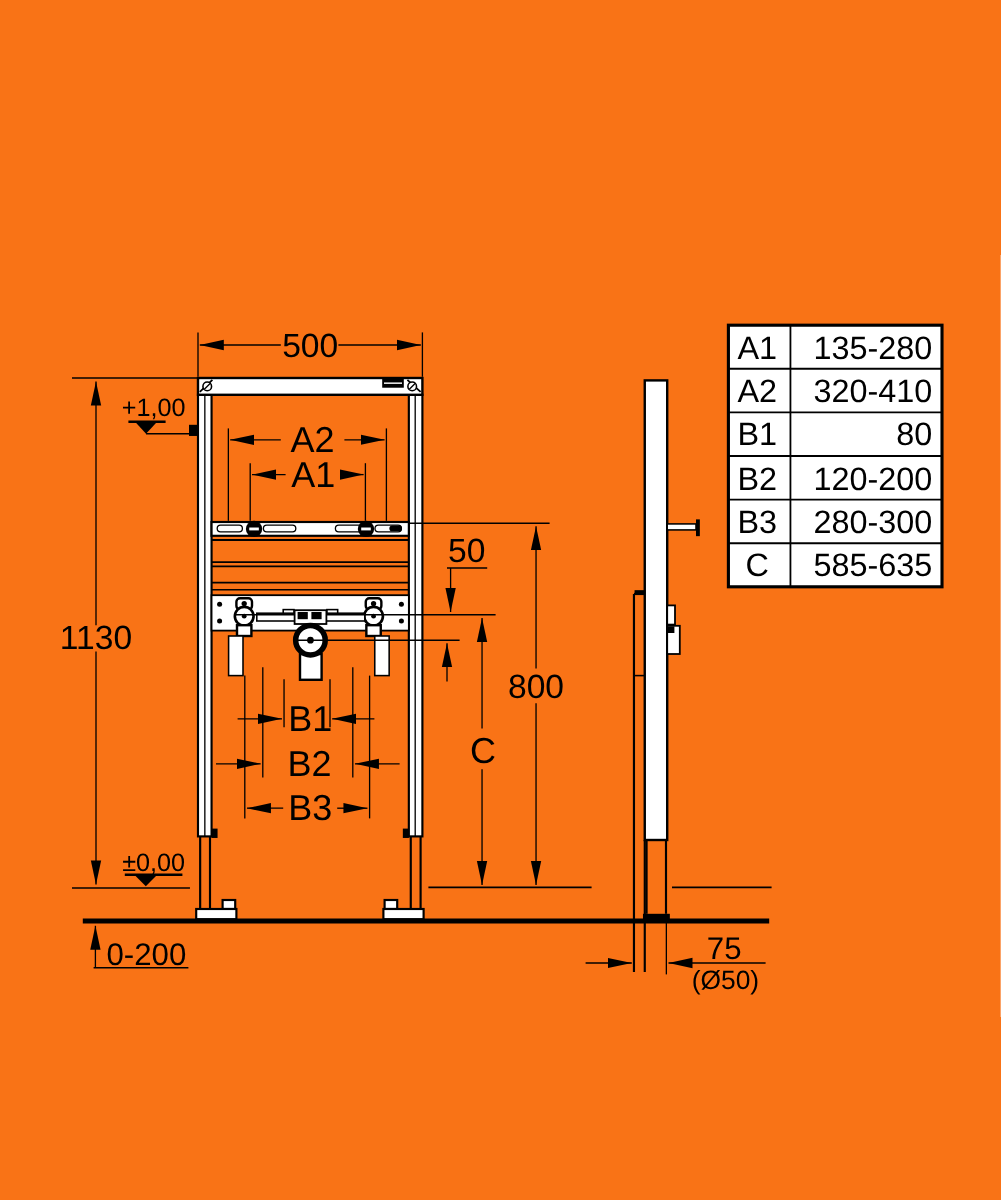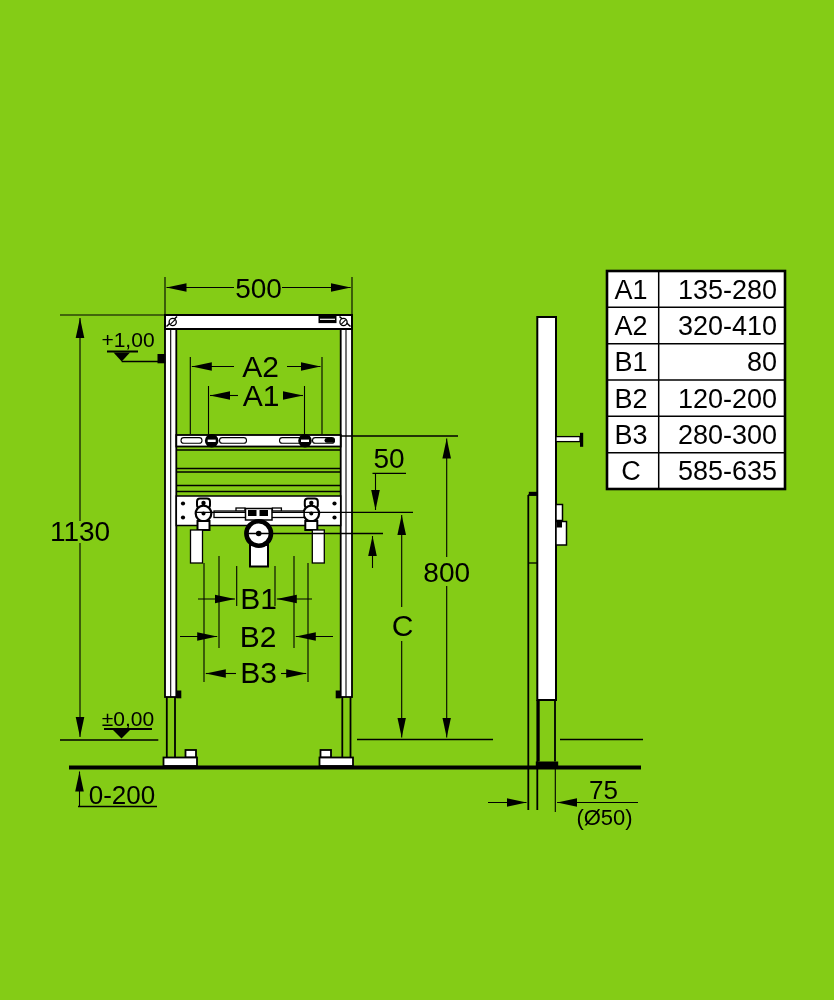--- a/index.html
+++ b/index.html
@@ -1,16 +1,16 @@
 <!DOCTYPE html>
 <html><head>
 <meta charset="utf-8">
 <style>
   html,body{margin:0;padding:0;background:#fff;}
-  .stage{position:relative;width:834px;height:1000px;background:#84cc16;overflow:hidden;}
+  .stage{position:relative;width:834px;height:1000px;background:#f97316;overflow:hidden;}
   svg{display:block;}
   text{font-family:"Liberation Sans","DejaVu Sans",sans-serif;fill:#000;}
   .ln{stroke:#000;fill:none;stroke-linecap:butt;}
   .w10{stroke-width:1.1}.w12{stroke-width:1.3}.w15{stroke-width:1.5}
   .w18{stroke-width:1.8}.w20{stroke-width:2}.w22{stroke-width:2.2}
   .w26{stroke-width:2.6}.w42{stroke-width:4.2}.w46{stroke-width:4.6}
   .wh{fill:#fff}.bk{fill:#000;stroke:none}
   .t21{font-size:21px}.t22{font-size:22px}.t26{font-size:26px}
   .t27{font-size:27px}.t28{font-size:28px}.t30{font-size:30px}
   .mid{text-anchor:middle}.end{text-anchor:end}

